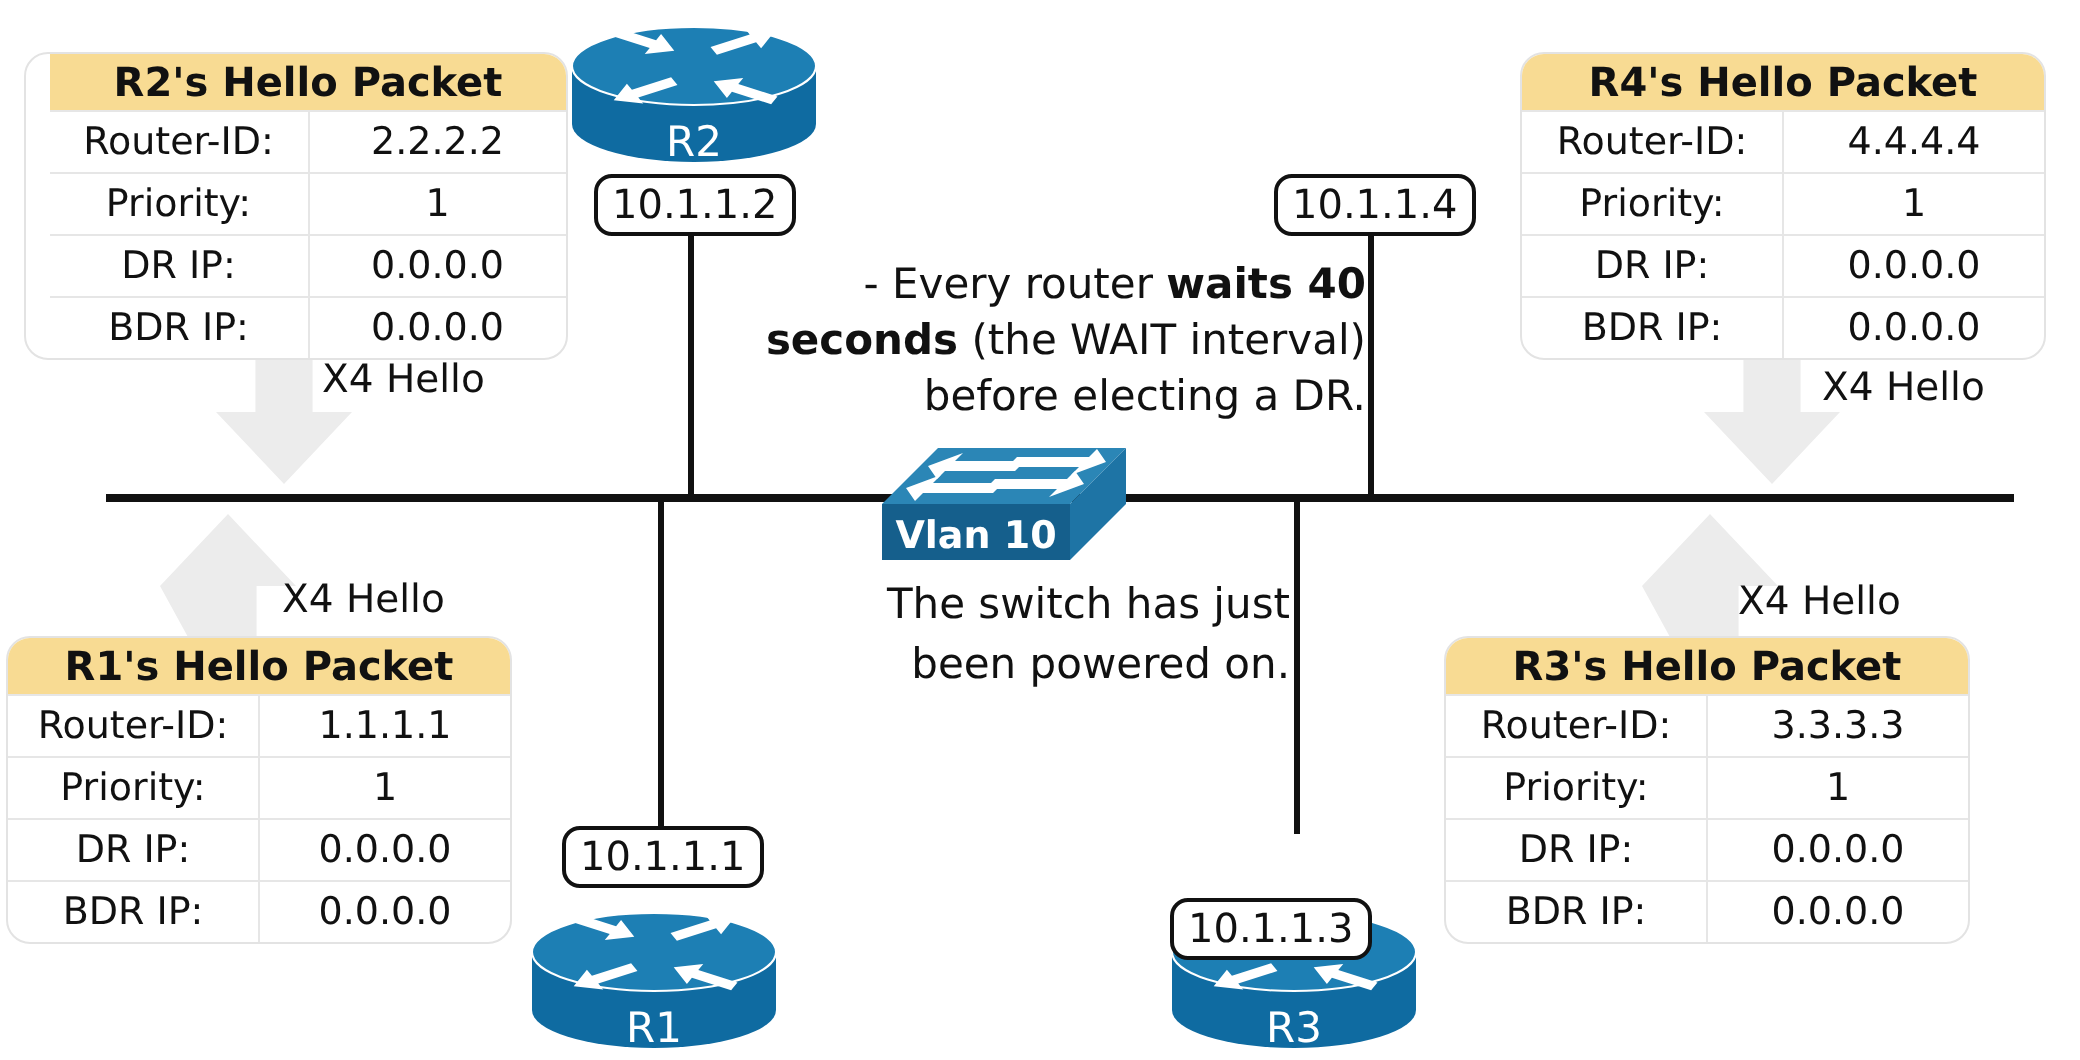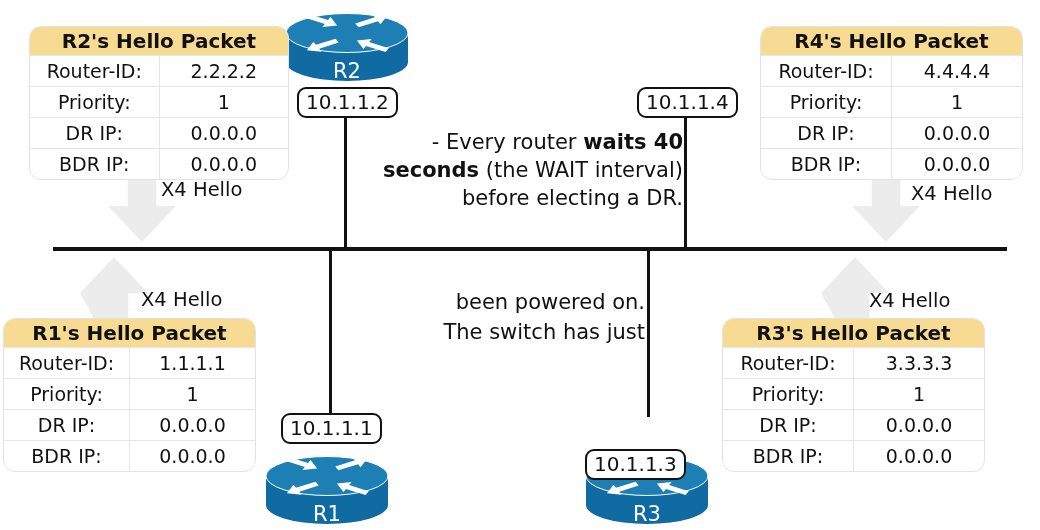--- a/index.html
+++ b/index.html
@@ -24,21 +24,21 @@
   #ln-r2{left:344px;top:112px;height:138px;}
   #ln-r4{left:684px;top:112px;height:138px;}
   #ln-r1{left:329px;top:251px;height:166px;}
   #ln-r3{left:647px;top:251px;height:166px;}
   
   .pkt{position:absolute;background:#fff;border:1.5px solid #e3e3e3;border-radius:12px;overflow:hidden;z-index:3;}
   .pkt-h{background:var(--header-bg);font-weight:bold;font-size:20px;text-align:center;height:28px;line-height:29px;}
   .pkt-r{display:flex;height:30px;line-height:30px;font-size:19px;border-top:1px solid var(--table-line);}
   .pkt-r .c{flex:1;text-align:center;white-space:nowrap;}
   .pkt-r .c.l{border-right:1px solid var(--table-line);}
-  #tbl-r2{left:29px;top:26px;width:258px;}
+  #tbl-r2{left:12px;top:26px;width:258px;padding-left:12px;}
   #tbl-r4{left:760px;top:26px;width:261px;}
   #tbl-r1{left:3px;top:318px;width:251px;}
   #tbl-r3{left:722px;top:318px;width:261px;}
   
   .ga{position:absolute;background:var(--arrow-gray);z-index:2;width:68px;height:72px;}
   .ga.down{clip-path:polygon(29% 0,71% 0,71% 50%,100% 50%,50% 100%,0 50%,29% 50%);}
   .ga.up{clip-path:polygon(50% 0,100% 50%,71% 50%,71% 100%,29% 100%,0 50%);}
   #ga-tl{left:108px;top:170px;}
   #ga-tr{left:852px;top:170px;}
   #ga-bl{left:80px;top:257px;}
@@ -207,29 +207,43 @@
       <g transform="translate(63,28) scale(1,0.62)" fill="#ffffff">
         <path transform="translate(-25,-20) rotate(27)" d="M-17,-3.5 L5,-3.5 L5,-9 L17,0 L5,9 L5,3.5 L-17,3.5 Z"></path>
         <path transform="translate(25,-20) rotate(-27)" d="M-17,-3.5 L5,-3.5 L5,-9 L17,0 L5,9 L5,3.5 L-17,3.5 Z"></path>
         <path transform="translate(-25,20) rotate(153)" d="M-17,-3.5 L5,-3.5 L5,-9 L17,0 L5,9 L5,3.5 L-17,3.5 Z"></path>
         <path transform="translate(25,20) rotate(207)" d="M-17,-3.5 L5,-3.5 L5,-9 L17,0 L5,9 L5,3.5 L-17,3.5 Z"></path>
       </g>
       <text x="63" y="73" text-anchor="middle" fill="#ffffff" font-size="21">R3</text>
     </svg>
   </div>
 
+  <div class="switch">
+    <svg width="140" height="62" viewBox="0 0 140 62">
+      <polygon points="6,32 100,32 128,4 34,4" fill="var(--switch-top)"></polygon>
+      <polygon points="100,32 128,4 128,32 100,60" fill="var(--switch-side)"></polygon>
+      <rect x="6" y="32" width="94" height="28" fill="var(--switch-front)"></rect>
+      <g transform="matrix(1,0,-1,1,6,32)" fill="#ffffff">
+        <path d="M44,-23.5 L80,-23.5 L80,-27.5 L91,-21 L80,-14.5 L80,-18.5 L44,-18.5 Z"></path>
+        <path d="M50,-21.5 L15,-21.5 L15,-25.5 L4,-19 L15,-12.5 L15,-16.5 L50,-16.5 Z"></path>
+        <path d="M44,-12.5 L80,-12.5 L80,-16.5 L91,-10 L80,-3.5 L80,-7.5 L44,-7.5 Z"></path>
+        <path d="M50,-10.5 L15,-10.5 L15,-14.5 L4,-8 L15,-1.5 L15,-5.5 L50,-5.5 Z"></path>
+      </g>
+      <text x="53" y="54" text-anchor="middle" fill="#ffffff" font-size="19" font-weight="bold">Vlan 10</text>
+    </svg>
+  </div>
 
   <div class="ipbox" id="ip-r2">10.1.1.2</div>
   <div class="ipbox" id="ip-r4">10.1.1.4</div>
   <div class="ipbox" id="ip-r1">10.1.1.1</div>
   <div class="ipbox" id="ip-r3">10.1.1.3</div>
 
   <div class="note" id="note-top">
     <div><span>- Every router </span><span class="b">waits 40</span></div>
     <div><span class="b">seconds</span><span> (the WAIT interval)</span></div>
     <div>before electing a DR.</div>
   </div>
   <div class="note" id="note-bottom">
+    <div>The switch has just</div>
     <div>been powered on.</div>
-    <div>The switch has just</div>
   </div>
 
 </div>
 
 </body></html>

